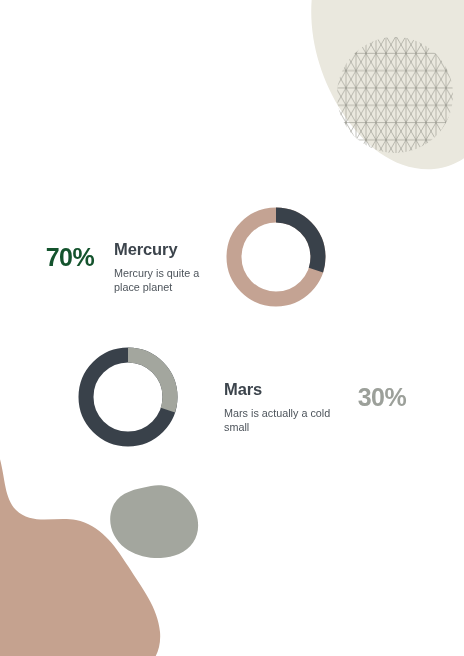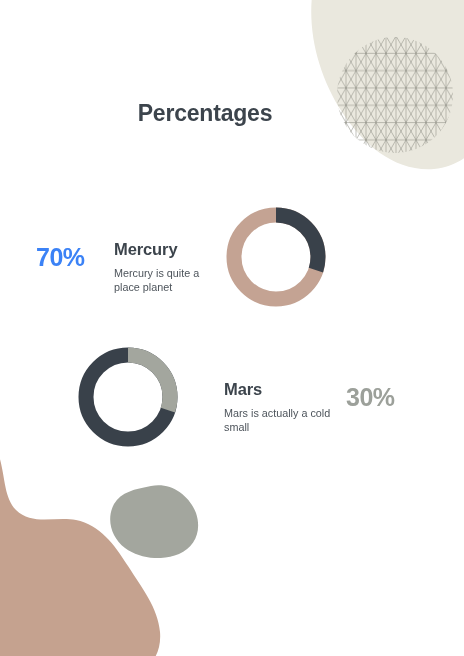--- a/index.html
+++ b/index.html
@@ -75,22 +75,22 @@
     top: 347px;
     width: 350px;
   }
 
   .pct {
     font-size: 25px;
     font-weight: bold;
     letter-spacing: -0.5px;
     white-space: nowrap;
   }
-  .pct-mercury { color: #3b82f6; width: 68px; text-align: left; }
-  .pct-mars    { color: #9ca09a; width: 72px; }
+  .pct-mercury { color: #14532d; width: 68px; text-align: center; }
+  .pct-mars    { color: #9ca09a; width: 72px; text-align: center; }
 
   .txt { width: 112px; margin-top: 20px; }
   .txt-left  { text-align: left;  margin-left: 10px; }
   .txt-right { text-align: left; margin-right: 10px; }
 
   .planet-name {
     font-size: 16.5px;
     font-weight: bold;
     color: #3c444c;
     margin-bottom: 7px;
@@ -136,21 +136,20 @@
           <path d="M10 0 L0 17.32 M10 0 L20 17.32"></path>
           <path d="M10 34.64 L0 17.32 M10 34.64 L20 17.32"></path>
         </g>
       </pattern>
     </defs>
     <g clip-path="url(#latClip)">
       <rect x="-4" y="-4" width="128" height="128" fill="url(#latPat)"></rect>
     </g>
   </svg>
 
-  <div id="title">Percentages</div>
 
   <div class="row" id="row-mercury">
 
     <div class="pct pct-mercury">70%</div>
 
     <div class="txt txt-left">
       <div class="planet-name">Mercury</div>
       <div class="planet-desc">Mercury is quite a place planet</div>
     </div>
 

